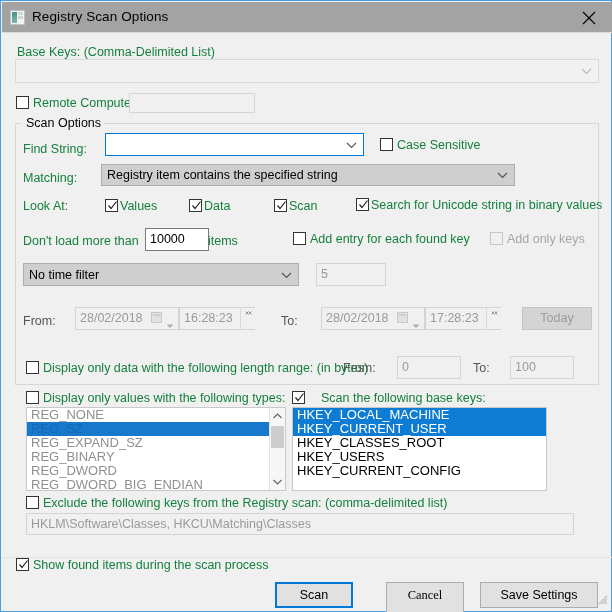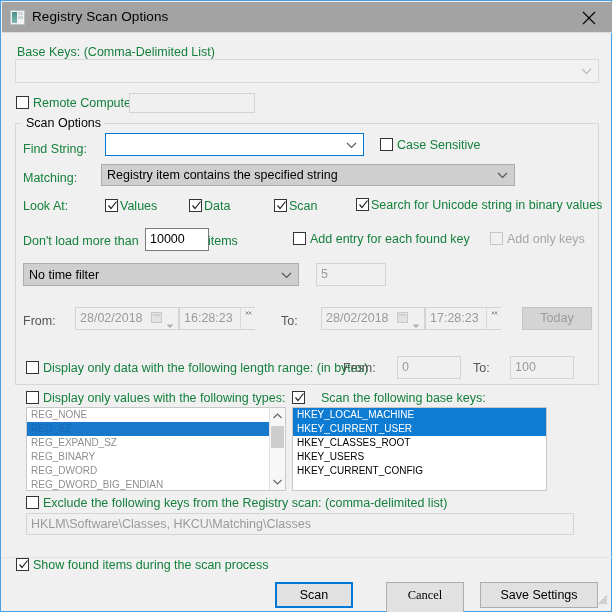--- a/index.html
+++ b/index.html
@@ -180,21 +180,21 @@
     position: absolute;
     box-sizing: border-box;
     background: #ffffff;
     border: 1px solid #c8c8c8;
     overflow: hidden;
   }
   .listbox .row {
     position: relative;
     height: 14px;
     line-height: 14px;
-    font-size: 10px;
+    font-size: 13px;
     padding-left: 4px;
     white-space: nowrap;
     color: #000;
   }
   .listbox.dis .row { color: #8f8f8f; }
   .listbox .row.sel { background: #0f7cd4; color: #ffffff; }
   .listbox.dis .row.sel { background: #1878cb; color: #1569b7; }
 
   .lb-scroll {
     position: absolute; right: 0px; top: 0px;

